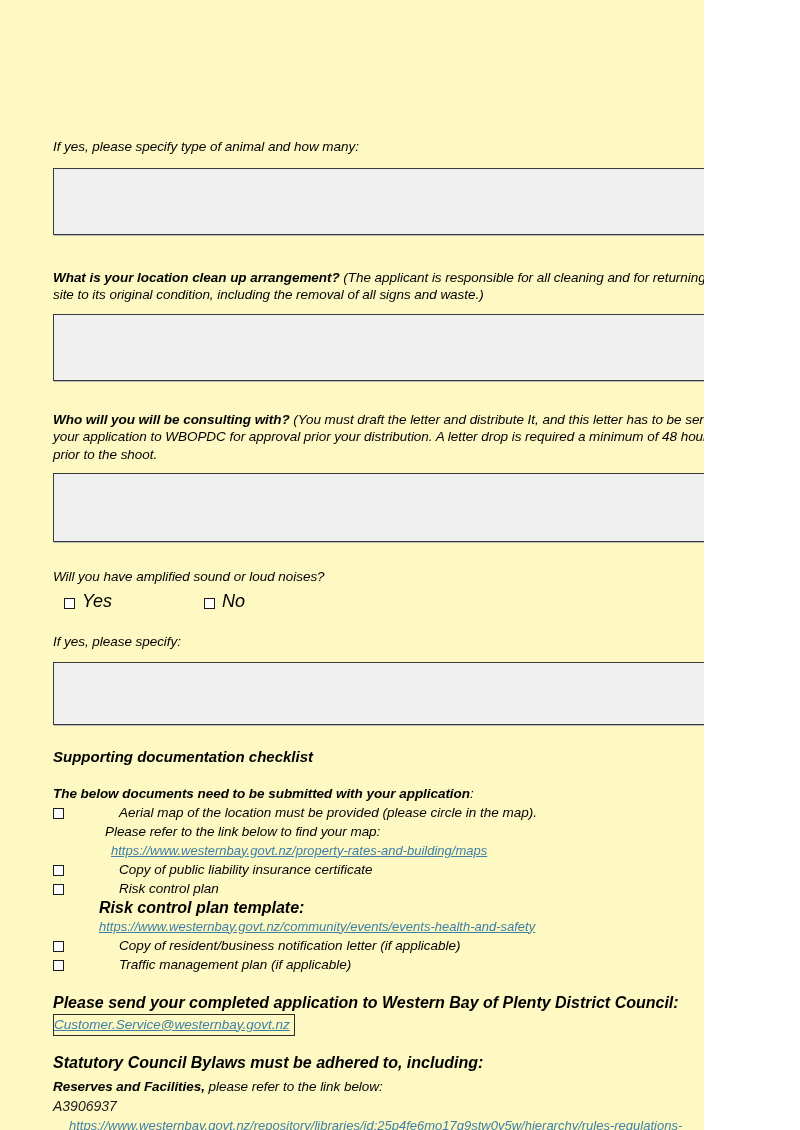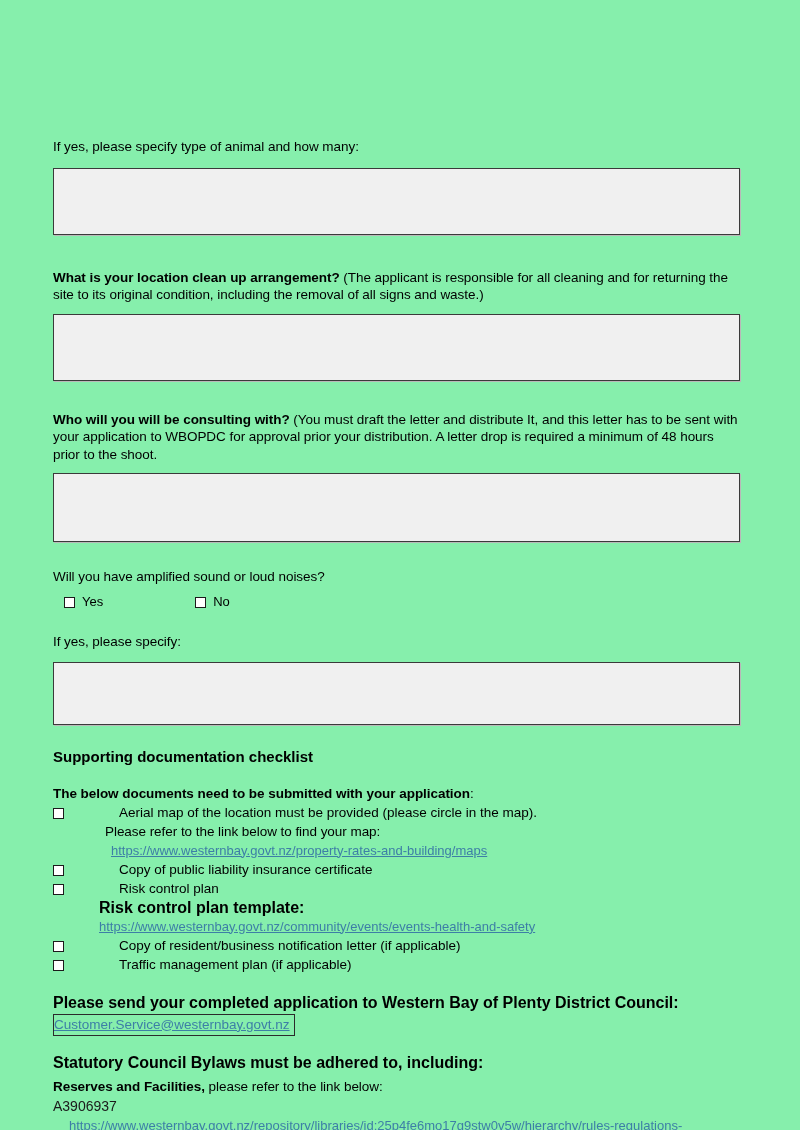--- a/index.html
+++ b/index.html
@@ -11,24 +11,25 @@
     width: 800px;
     height: 1130px;
     position: relative;
     font-family: "Liberation Sans", sans-serif;
     color: #000000;
     -webkit-font-smoothing: antialiased;
   }
   .page {
     position: absolute;
     left: 0; top: 0;
-    width: 800px;
+    width: 704px;
     height: 1130px;
-    background: #86efac;
+    background: #fef9c3;
     overflow: hidden;
+    font-style: italic;
   }
   .content {
     position: absolute;
     left: 53px;
     top: 138px;
     width: 687px;
   }
 
   
   .para {
@@ -78,22 +79,22 @@
     margin-top: 5px;
     flex: 0 0 auto;
   }
   .yesno {
     display: flex;
     align-items: flex-start;
     padding-left: 11px;
   }
   .yesno .opt {
     display: flex;
-    align-items: flex-start;
-    font-size: 13px;
+    align-items: center;
+    font-size: 18px;
     line-height: 19px;
   }
   .yesno .opt.no { margin-left: 92px; }
 
   
   .h-section {
     font-size: 15px;
     font-weight: bold;
     line-height: 20px;
     margin: 0;

